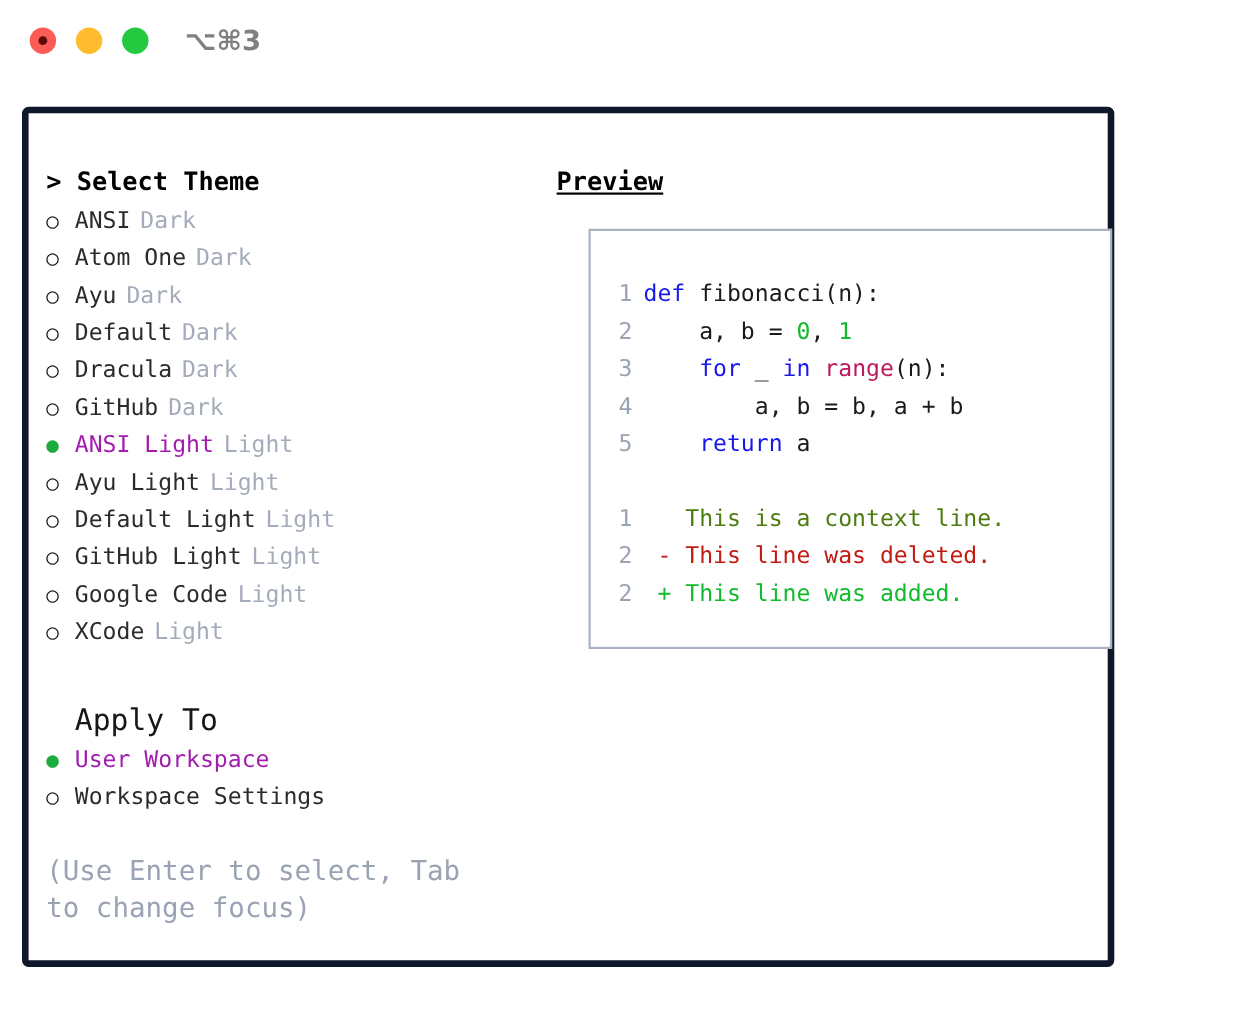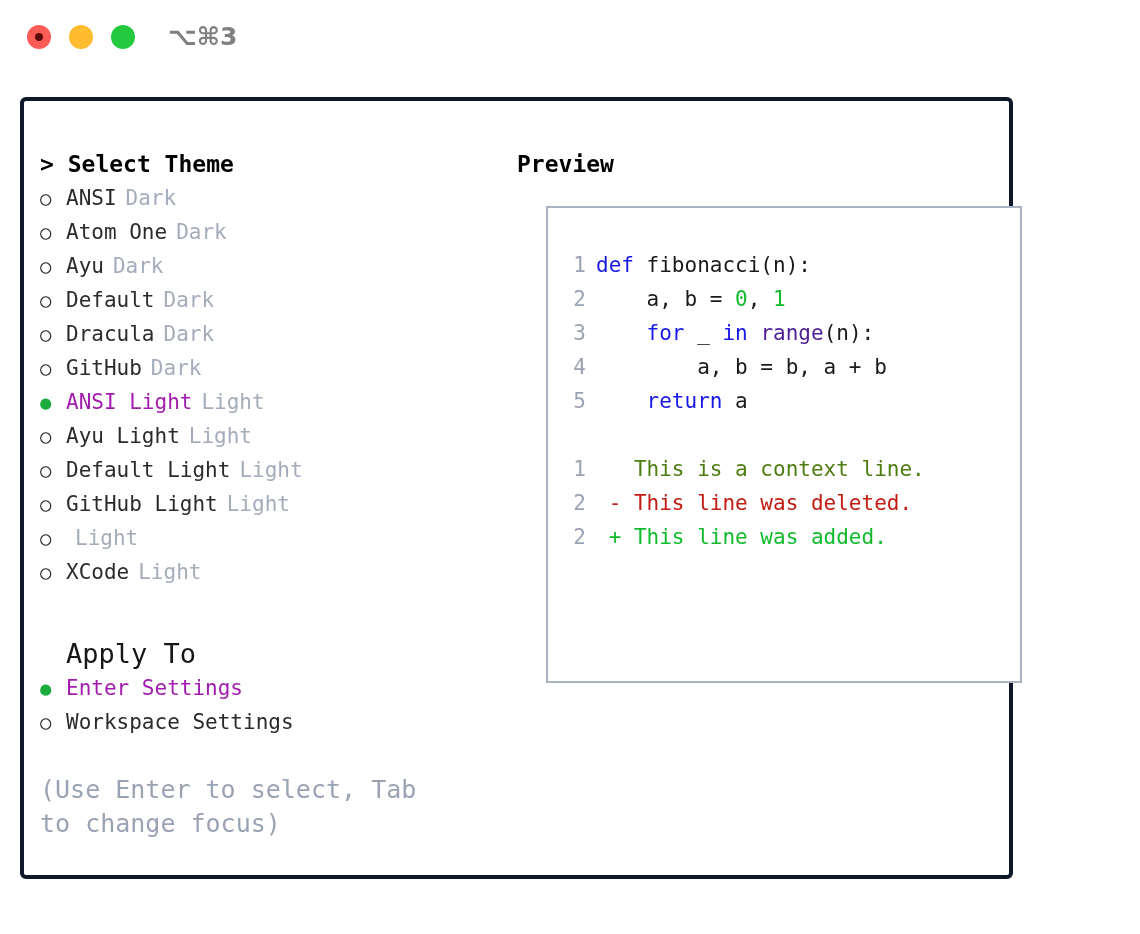--- a/index.html
+++ b/index.html
@@ -68,37 +68,38 @@
     font-family: "DejaVu Sans", "Liberation Sans", sans-serif;
   }
 
   
   .panel {
     position: absolute;
     left: 20px;
     top: 97px;
     width: 993px;
     height: 782px;
-    border: 4px solid #0f172a;
+    border: 6px solid #0f172a;
     border-radius: 6px;
     background: #ffffff;
     box-sizing: border-box;
   }
 
   .col-left {
     position: absolute;
     left: 16px;
     top: 46px;
     width: 440px;
   }
   .col-right {
     position: absolute;
-    left: 493px;
+    left: 480px;
     top: 46px;
     width: 500px;
+    text-decoration: underline;
   }
 
   
   .heading {
     font-size: 23px;
     font-weight: bold;
     color: #000000;
     line-height: 34px;
     white-space: pre;
   }
@@ -147,42 +148,42 @@
     width: 404px;
     white-space: normal;
   }
 
   
   .preview-box {
     position: absolute;
     left: 29px;
     top: 59px;
     width: 476px;
-    height: 477px;
+    height: 382px;
     border: 2px solid #a9b2c2;
     box-sizing: border-box;
     background: #ffffff;
   }
   .code {
     position: absolute;
     left: 16px;
     top: 40px;
     font-size: 21px;
     line-height: 34px;
     white-space: pre;
   }
   .ln {
     display: inline-block;
     width: 22px;
     text-align: right;
     color: #9aa3b3;
     margin-right: 10px;
   }
   .kw   { color: #1818e8; }
-  .fn   { color: #4c1d95; }
+  .fn   { color: #be185d; }
   .num  { color: #11bb2d; }
   .plain{ color: #1a1a1a; }
 
   .diff {
     position: absolute;
     left: 16px;
     top: 244px;
     font-size: 21px;
     line-height: 34px;
     white-space: pre;
@@ -213,29 +214,29 @@
           <div class="opt-row"><span class="bullet">○</span><span class="opt-label">ANSI</span><span class="opt-kind">Dark</span></div>
           <div class="opt-row"><span class="bullet">○</span><span class="opt-label">Atom One</span><span class="opt-kind">Dark</span></div>
           <div class="opt-row"><span class="bullet">○</span><span class="opt-label">Ayu</span><span class="opt-kind">Dark</span></div>
           <div class="opt-row"><span class="bullet">○</span><span class="opt-label">Default</span><span class="opt-kind">Dark</span></div>
           <div class="opt-row"><span class="bullet">○</span><span class="opt-label">Dracula</span><span class="opt-kind">Dark</span></div>
           <div class="opt-row"><span class="bullet">○</span><span class="opt-label">GitHub</span><span class="opt-kind">Dark</span></div>
           <div class="opt-row sel"><span class="bullet">●</span><span class="opt-label">ANSI Light</span><span class="opt-kind">Light</span></div>
           <div class="opt-row"><span class="bullet">○</span><span class="opt-label">Ayu Light</span><span class="opt-kind">Light</span></div>
           <div class="opt-row"><span class="bullet">○</span><span class="opt-label">Default Light</span><span class="opt-kind">Light</span></div>
           <div class="opt-row"><span class="bullet">○</span><span class="opt-label">GitHub Light</span><span class="opt-kind">Light</span></div>
-          <div class="opt-row"><span class="bullet">○</span><span class="opt-kind">Light</span></div>
+          <div class="opt-row"><span class="bullet">○</span><span class="opt-label">Google Code</span><span class="opt-kind">Light</span></div>
           <div class="opt-row"><span class="bullet">○</span><span class="opt-label">XCode</span><span class="opt-kind">Light</span></div>
         </div>
 
       <div class="spacer-lg"></div>
 
       <div class="section-label">Apply To</div>
       <div id="apply-list">
-          <div class="opt-row sel"><span class="bullet">●</span><span class="opt-label">Enter Settings</span></div>
+          <div class="opt-row sel"><span class="bullet">●</span><span class="opt-label">User Workspace</span></div>
           <div class="opt-row"><span class="bullet">○</span><span class="opt-label">Workspace Settings</span></div>
         </div>
 
       <div class="spacer-md"></div>
 
       <div class="hint">(Use Enter to select, Tab to change focus)</div>
     </div>
 
     <div class="col-right">
       <div class="heading">Preview</div>

